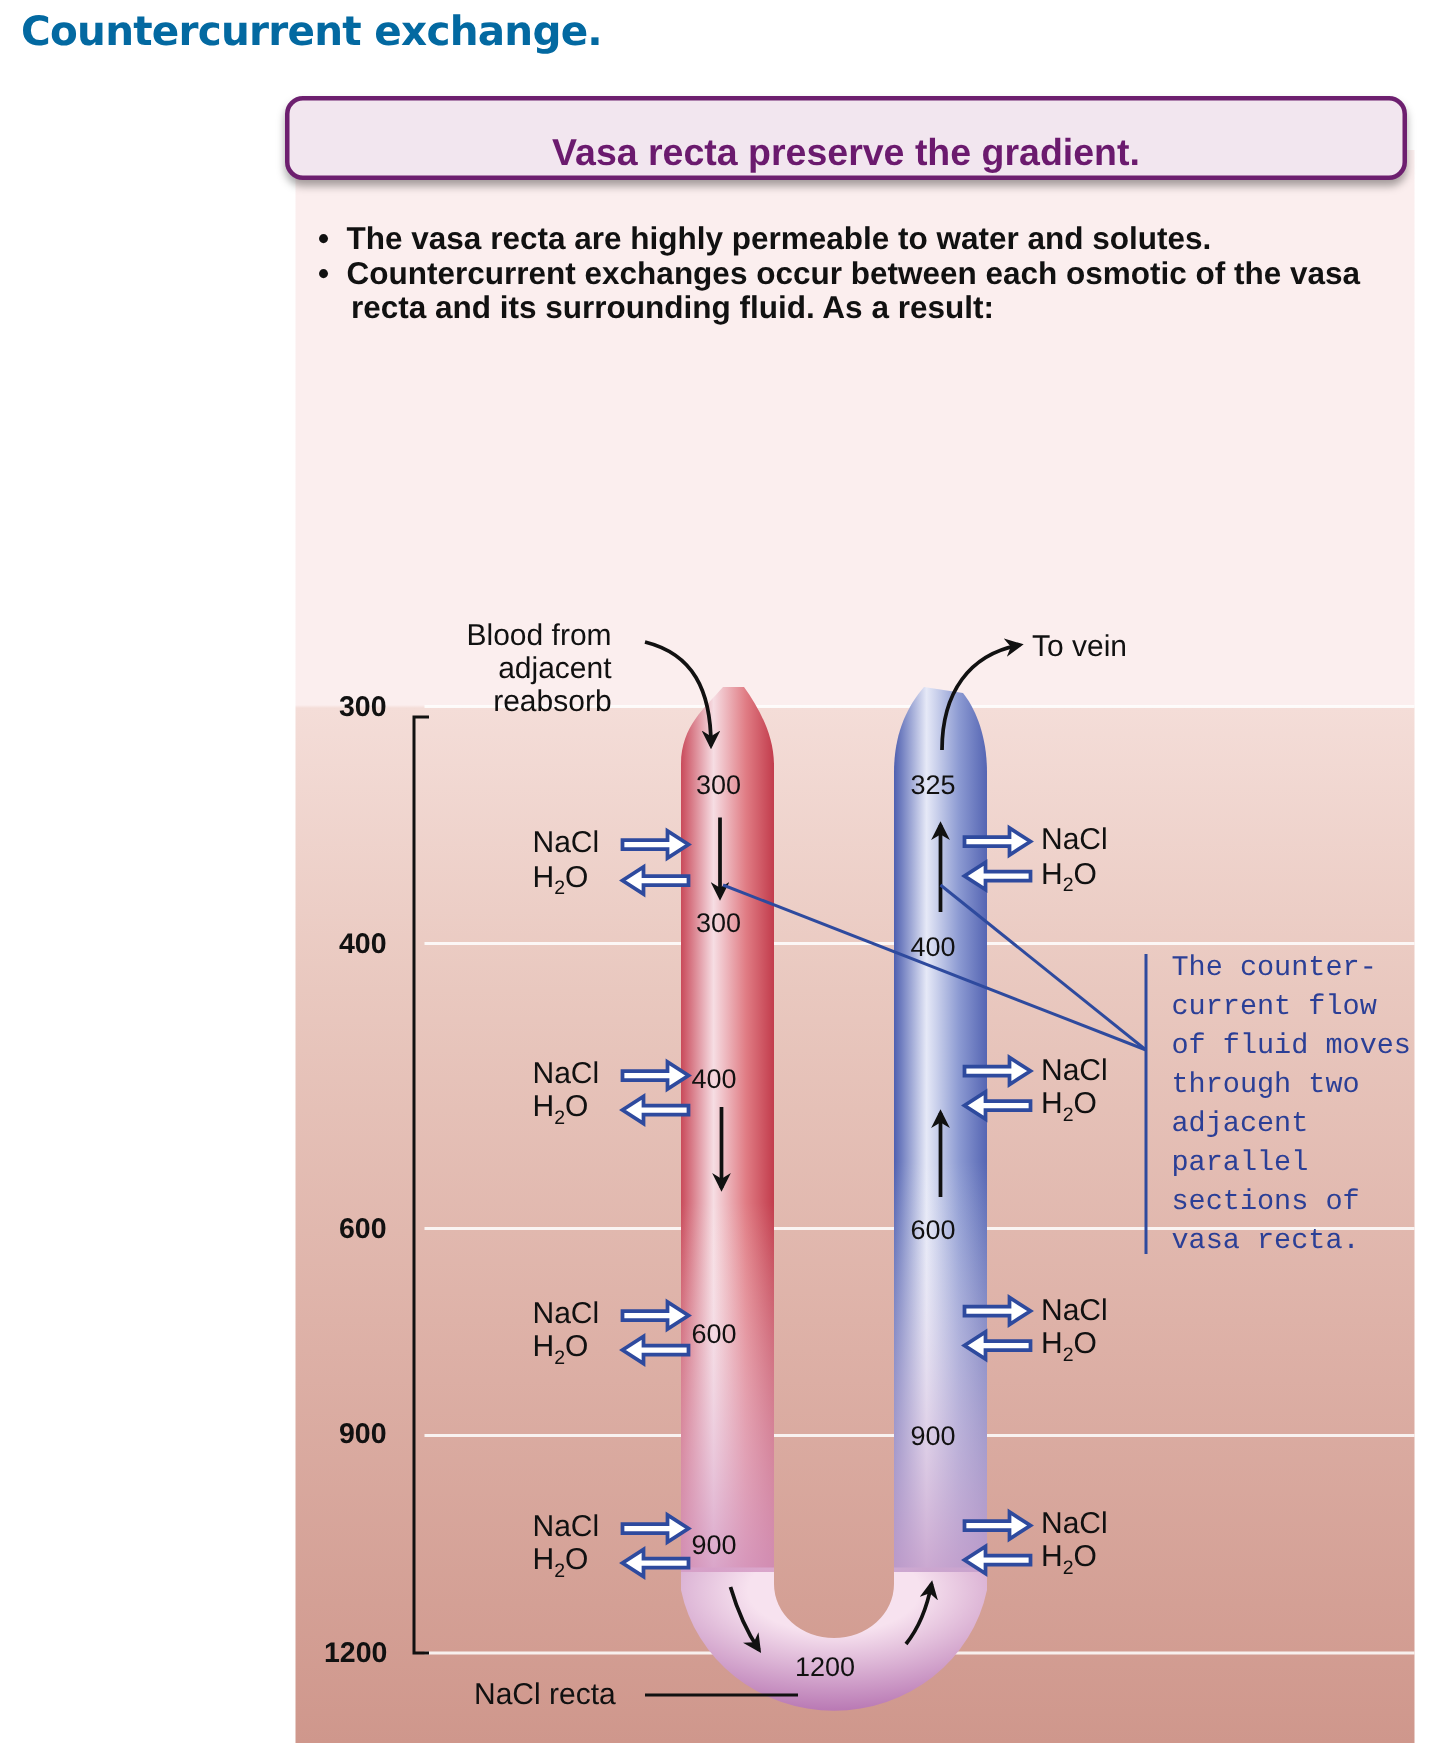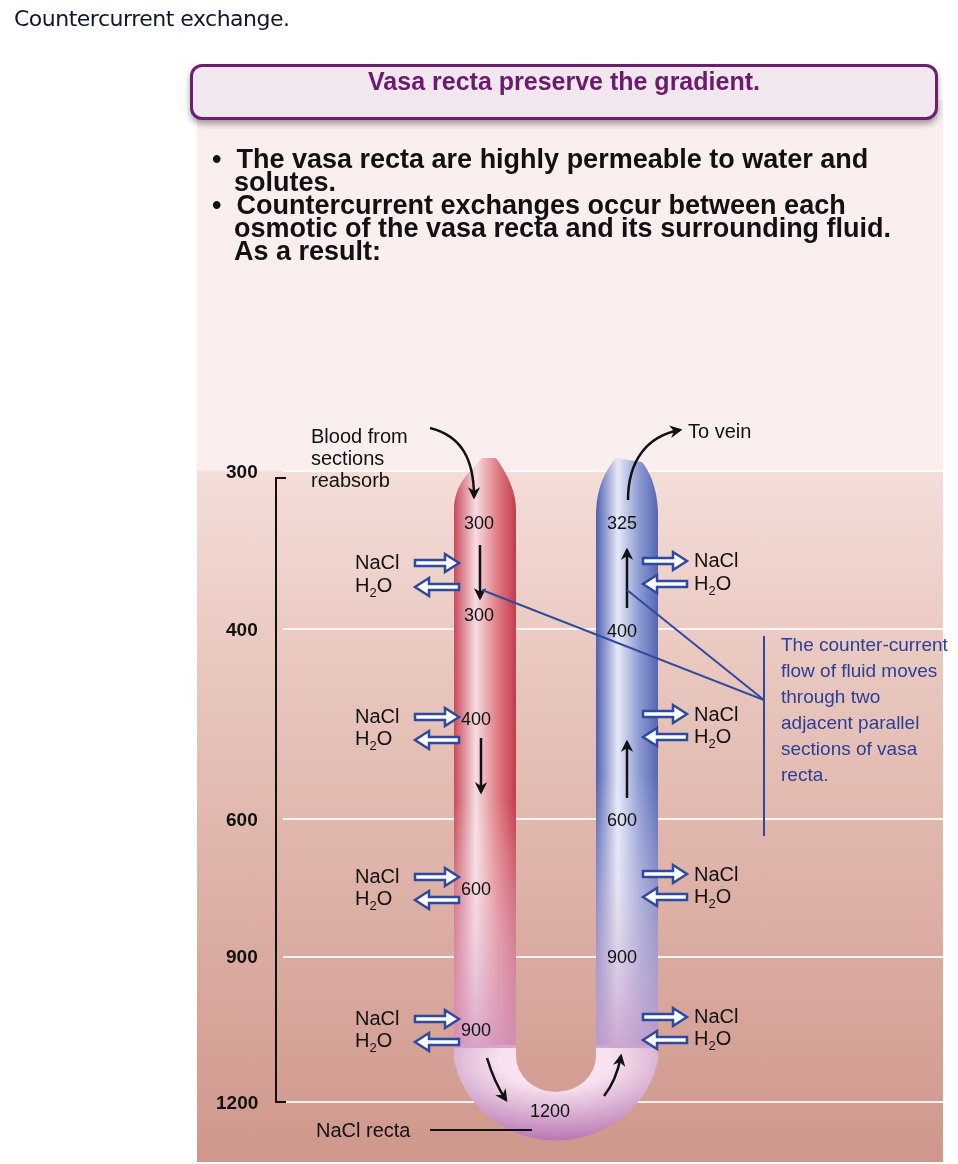--- a/index.html
+++ b/index.html
@@ -1,29 +1,29 @@
 <!DOCTYPE html>
 <html><head>
 <meta charset="utf-8">
 <style>
   html, body { margin:0; padding:0; background:#ffffff; }
   body { width:958px; height:1164px; position:relative; overflow:hidden; font-family:"Liberation Sans", sans-serif; }
-  .fig-title { position:absolute; left:14px; top:6px; font-family:"DejaVu Sans", sans-serif; font-weight:normal; font-size:22px; color:#0f172a; letter-spacing:-0.5px; }
+  .fig-title { position:absolute; left:14px; top:6px; font-family:"DejaVu Sans", sans-serif; font-weight:bold; font-size:27px; color:#0369a1; letter-spacing:-0.5px; }
   .panel { position:absolute; left:197px; top:100px; width:746px; height:1062px;
     background:linear-gradient(#fbeeee 0px, #fbeeee 370px, #f4ddd8 372px, #e9c8bf 560px, #ddb0a6 800px, #cf978c 1062px); }
   .banner { position:absolute; left:190px; top:64px; width:748px; height:56px; box-sizing:border-box;
     border:3px solid #6d1f6f; border-radius:12px; background:#f2e6ef; box-shadow:0 4px 6px rgba(0,0,0,0.35);
-    display:flex; align-items:flex-start; justify-content:center; }
+    display:flex; align-items:flex-end; justify-content:center; }
   .banner span { color:#6b1a6e; font-weight:bold; font-size:25px; }
-  .bullets { position:absolute; left:212px; top:148px; width:700px; font-size:27px; line-height:23px; color:#111; }
+  .bullets { position:absolute; left:212px; top:148px; width:700px; font-size:21px; line-height:23px; color:#111; }
   .b1 { font-weight:bold; padding-left:22px; text-indent:-22px; margin-bottom:0; }
   .b2 { padding-left:68px; text-indent:-22px; margin-top:1px; }
   .lbl { position:absolute; font-size:20px; color:#111; line-height:22px; }
   .tick { position:absolute; font-weight:bold; font-size:19px; color:#111; }
-  .note { position:absolute; left:781px; top:632px; width:170px; font-family:Liberation Sans, sans-serif; font-size:19px; line-height:26px; color:#2b3f96; }
+  .note { position:absolute; left:781px; top:632px; width:170px; font-family:Liberation Mono, monospace; font-size:19px; line-height:26px; color:#2b3f96; }
   svg.diagram { position:absolute; left:0; top:0; }
 </style>
 </head>
 <body>
 
 <div class="fig-title">Countercurrent exchange.</div>
 
 <div class="panel"></div>
 
 <div class="banner">
@@ -161,23 +161,23 @@
       </g>
   </g>
 </svg>
 
 <div class="tick" style="left:226px;top:461px;">300</div>
 <div class="tick" style="left:226px;top:619px;">400</div>
 <div class="tick" style="left:226px;top:809px;">600</div>
 <div class="tick" style="left:226px;top:946px;">900</div>
 <div class="tick" style="left:216px;top:1092px;">1200</div>
 
-<div class="lbl" style="left:311px;top:425px;">
+<div class="lbl" style="left:311px;top:413px;text-align:right;">
   <div>Blood from</div>
-  <div>sections</div>
+  <div>adjacent</div>
   <div>reabsorb</div>
 </div>
 <div class="lbl" style="left:688px;top:420px;">To vein</div>
 <div class="lbl" style="left:316px;top:1119px;">NaCl recta</div>
 
 <div class="lbl" style="left:464px;top:512px;font-size:18px;">300</div>
 <div class="lbl" style="left:464px;top:604px;font-size:18px;">300</div>
 <div class="lbl" style="left:461px;top:708px;font-size:18px;">400</div>
 <div class="lbl" style="left:461px;top:878px;font-size:18px;">600</div>
 <div class="lbl" style="left:461px;top:1019px;font-size:18px;">900</div>

